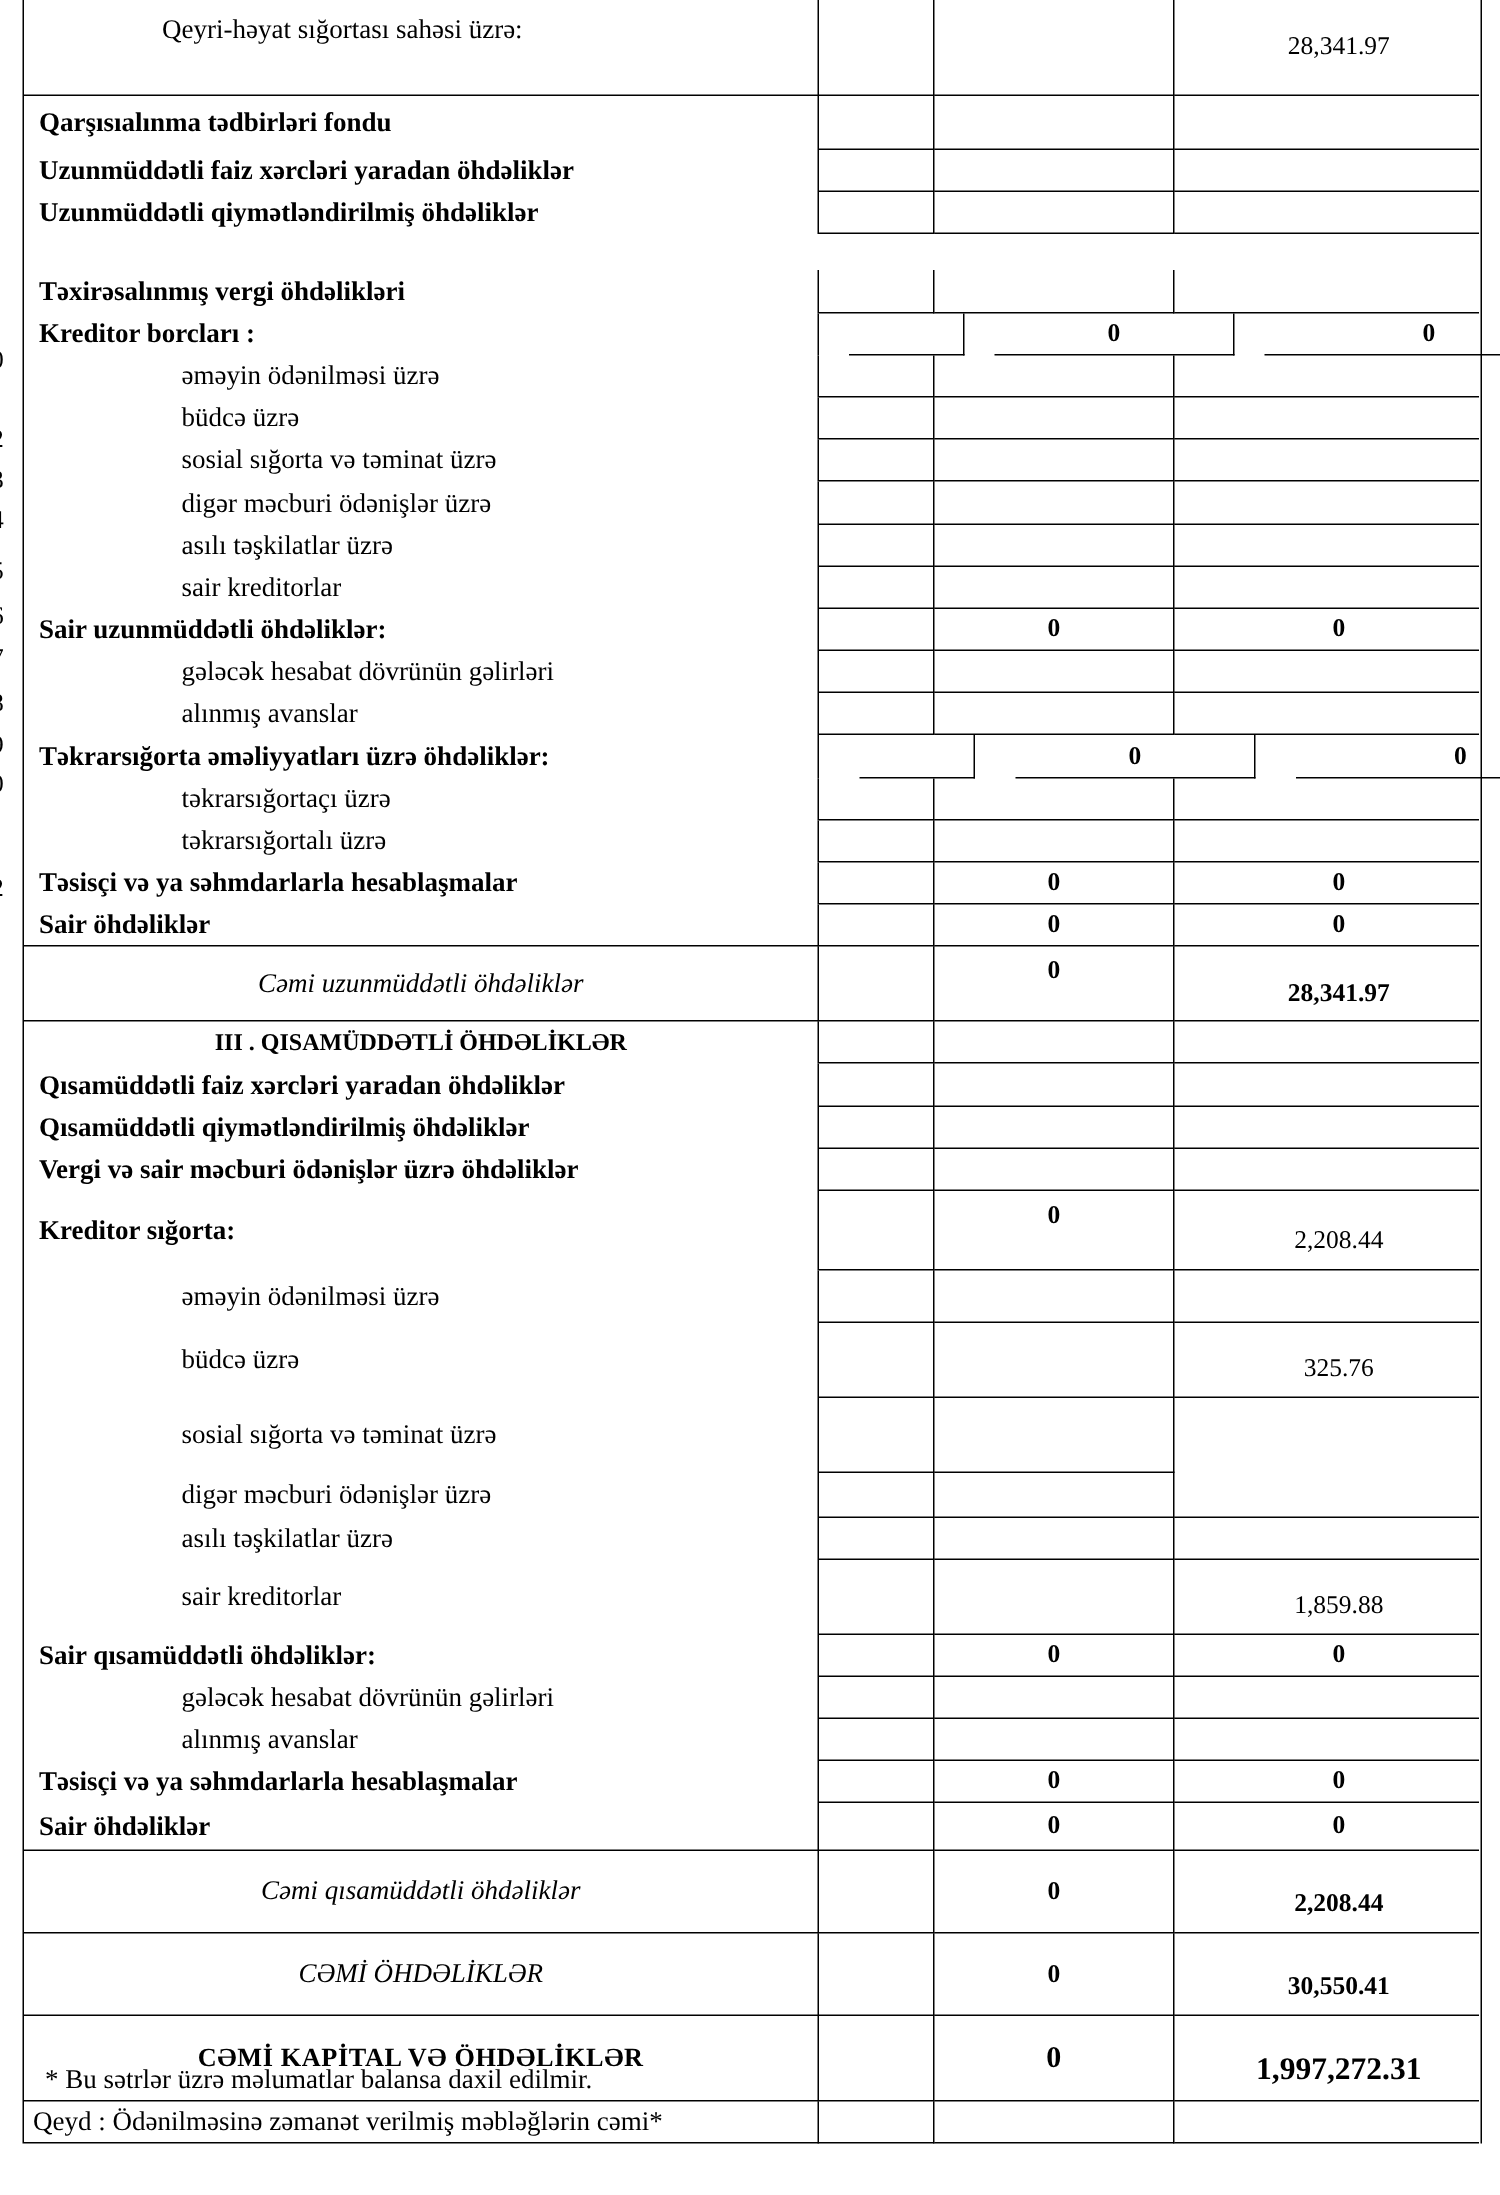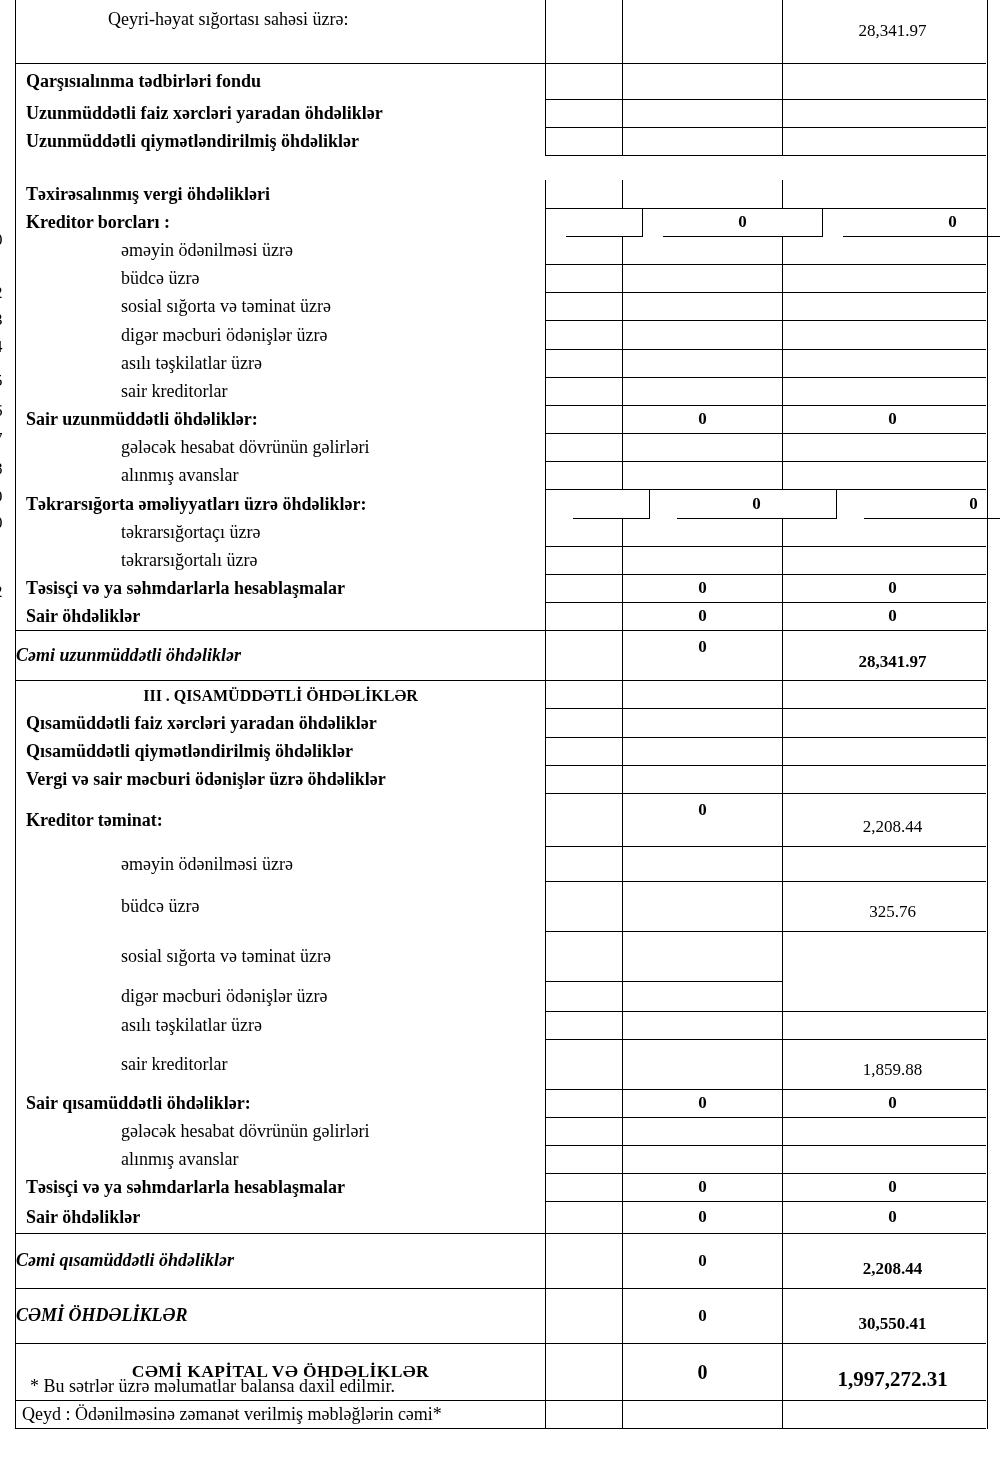--- a/index.html
+++ b/index.html
@@ -42,21 +42,21 @@
   .c4b { font-weight: 700; }
   .big3 { font-size: 20px; }
   .big4 { font-size: 21px; }
   .vbot { align-items: flex-end; padding-bottom: 9px; }
   .c3top { align-items: flex-start; padding-top: 7px; }
   .vtop { align-items: flex-start; padding-top: 10px; }
 
   .k-indent  .c1 { padding-left: 105px; }
   .k-indent1 .c1 { padding-left: 92px; }
   .k-bold    .c1 { padding-left: 10px; font-weight: 700; }
-  .k-total   .c1 { font-weight: 700; font-style: italic; }
+  .k-total   .c1 { justify-content: center; font-weight: 400; font-style: italic; }
   .k-section .c1 { justify-content: center; font-weight: 700; font-size: 16px; }
   .k-grand   .c1 { justify-content: center; font-weight: 700; letter-spacing: 0.4px; font-size: 17.5px; }
   .k-note    .c1 { padding-left: 6px; }
 
   .frag { position: absolute; left: -6px; font-size: 17px; color: #000; }
   .footnote { position: absolute; left: 30px; top: 1376px; font-size: 18px; }
 </style>
 </head>
 <body>
 
@@ -283,21 +283,21 @@
       <div class="row k-bold" style="height: 28.2px;">
         <div class="cell c1">
           <span>Vergi və sair məcburi ödənişlər üzrə öhdəliklər</span>
         </div>
         <div class="cell c2"></div>
         <div class="cell c3"></div>
         <div class="cell c4"></div>
       </div>
       <div class="row k-bold" style="height: 53px;">
         <div class="cell c1">
-          <span>Kreditor təminat:</span>
+          <span>Kreditor sığorta:</span>
         </div>
         <div class="cell c2"></div>
         <div class="cell c3 c3top">
           <span>0</span>
         </div>
         <div class="cell c4 vbot">
           <span>2,208.44</span>
         </div>
       </div>
       <div class="row k-indent" style="height: 35px;">

